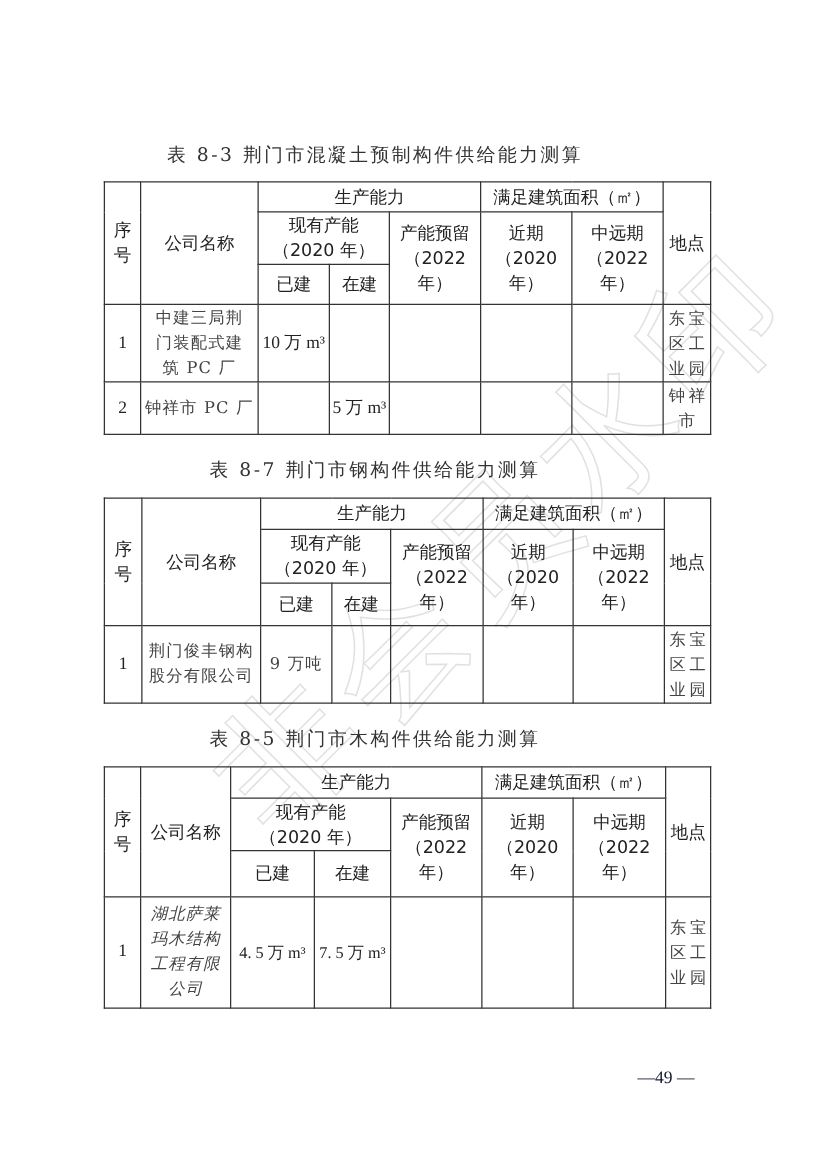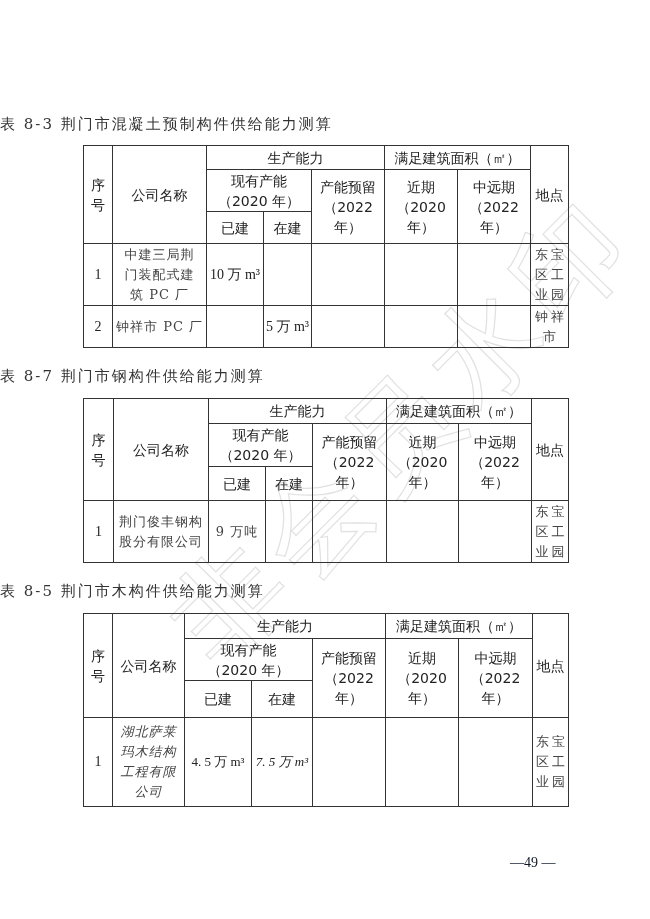--- a/index.html
+++ b/index.html
@@ -2,21 +2,21 @@
 <html><head>
   <meta charset="utf-8">
   <style>
     html, body { margin: 0; padding: 0; }
     body {
       width: 650px; height: 919px; position: relative; overflow: hidden;
       background: #ffffff; color: #222;
       font-family: "DejaVu Sans", sans-serif;
     }
     .title {
-      position: absolute; left: 0; width: 600px; text-align: left;
+      position: absolute; left: 0; width: 600px; text-align: center;
       font-family: "DejaVu Serif", "Liberation Serif", serif;
       font-size: 15px; letter-spacing: 2px; color: #333;
     }
     table.supply {
       position: absolute; border-collapse: collapse; table-layout: fixed;
     }
     table.supply td {
       border: 1.3px solid #333; padding: 0; text-align: center; vertical-align: middle;
       font-size: 14px; line-height: 20px; color: #222; overflow: hidden;
     }
@@ -212,21 +212,21 @@
   <tr style="height:37px">
     <td class="hdr">已建</td>
     <td class="hdr">在建</td>
   </tr>
   <tr style="height:89px">
     <td class="num">1</td>
     <td class="val">
           <div style="padding:0 4px;font-style:italic;">湖北萨莱玛木结构工程有限公司</div>
         </td>
     <td class="num" style="font-size:13px !important;">4. 5 万 m³</td>
-    <td class="num" style="font-size:13px !important;font-style:italic;">7. 5 万 m³</td>
+    <td class="num" style="font-size:13px !important;">7. 5 万 m³</td>
     <td></td>
     <td></td>
     <td></td>
     <td class="loc">
           <div style="padding-left:3px;">东宝区工业园</div>
         </td>
   </tr>
 </tbody>
   </table>
 

